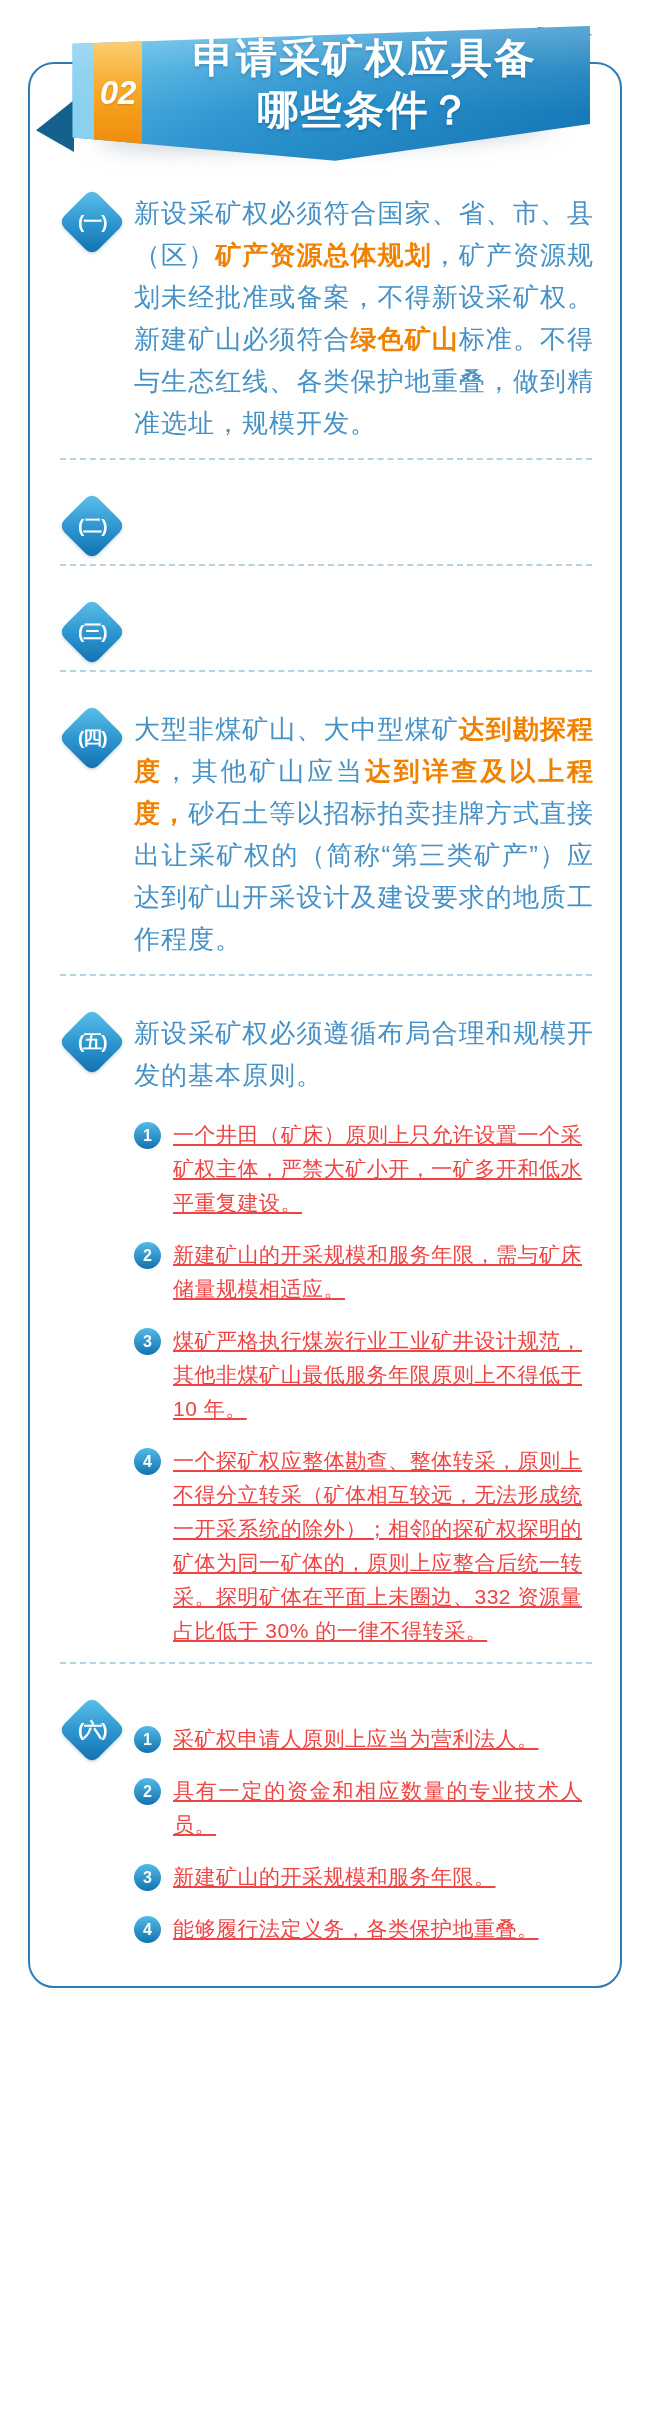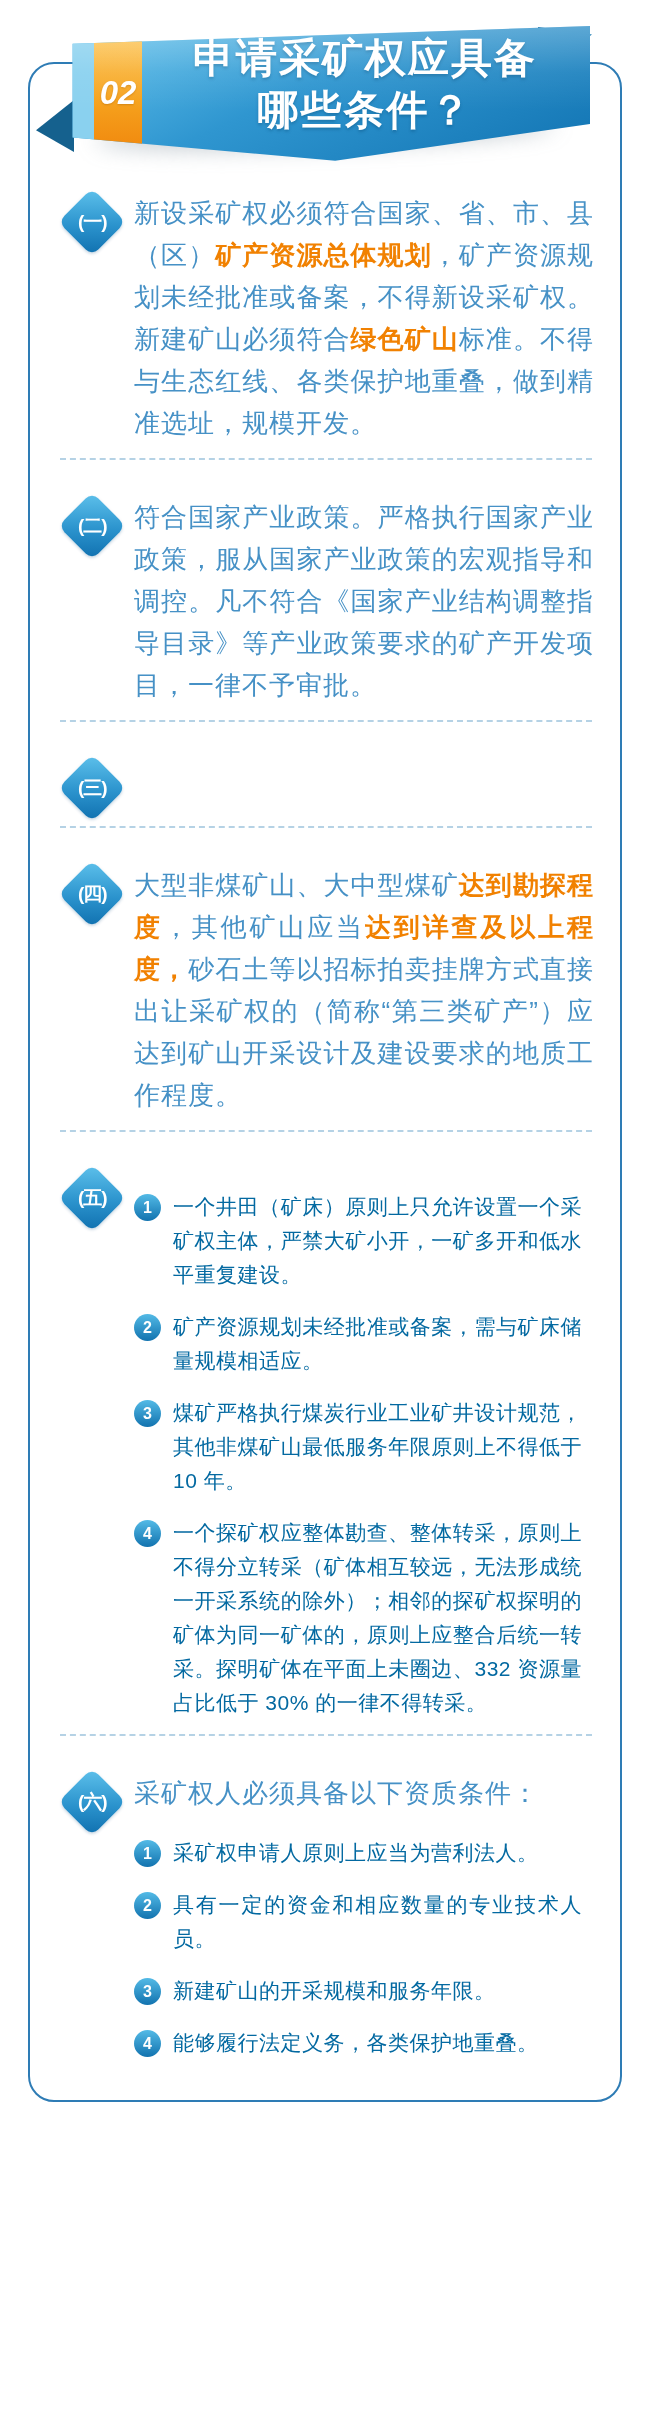--- a/index.html
+++ b/index.html
@@ -37,21 +37,21 @@
   .items{margin-top:22px;}
   .subitem{display:flex;align-items:flex-start;margin-top:18px;}
   .num{
     flex:0 0 27px;height:27px;border-radius:50%;margin-top:4px;
     background:linear-gradient(180deg,#53bae6 0%,#1273af 100%);
     color:#fff;font-size:16px;font-weight:bold;
     display:flex;align-items:center;justify-content:center;
   }
   .sub-text{
     margin:0 12px 0 12px;flex:1;font-size:21px;line-height:34px;
-    color:#0369a1;text-align:justify;letter-spacing:.5px;
+    color:#ef4444;text-align:justify;letter-spacing:.5px;text-decoration:underline;
   }
   .divider{border:none;border-top:2px dashed #b5d2e5;margin:14px 28px 36px 30px;}
   
   .ribbon{position:absolute;left:0;top:0;width:650px;height:175px;}
   .ribbon-shadow{
     position:absolute;left:95px;top:118px;width:460px;height:28px;
     background:rgba(96,115,130,.40);filter:blur(11px);
     transform:rotate(-2deg);border-radius:50%;
   }
   .ribbon-tail-left{
@@ -104,23 +104,20 @@
     </div>
   </div>
   <hr class="divider">
 
   <div class="section">
     <div class="badge-col">
       <div class="diamond">
         <span>(二)</span>
       </div>
     </div>
-    <div class="sec-body">
-      <p class="para"><span>符合国家产业政策。严格执行国家产业政策，服从国家产业政策的宏观指导和调控。凡不符合《国家产业结构调整指导目录》等产业政策要求的矿产开发项目，一律不予审批。</span></p>
-    </div>
   </div>
   <hr class="divider">
 
   <div class="section">
     <div class="badge-col">
       <div class="diamond">
         <span>(三)</span>
       </div>
     </div>
   </div>
@@ -138,28 +135,29 @@
   </div>
   <hr class="divider">
 
   <div class="section">
     <div class="badge-col">
       <div class="diamond">
         <span>(五)</span>
       </div>
     </div>
     <div class="sec-body">
+      <p class="para"><span>新设采矿权必须遵循布局合理和规模开发的基本原则。</span></p>
       <div class="items">
         <div class="subitem">
           <span class="num">1</span>
           <p class="sub-text"><span>一个井田（矿床）原则上只允许设置一个采矿权主体，严禁大矿小开，一矿多开和低水平重复建设。</span></p>
         </div>
         <div class="subitem">
           <span class="num">2</span>
-          <p class="sub-text"><span>矿产资源规划未经批准或备案，需与矿床储量规模相适应。</span></p>
+          <p class="sub-text"><span>新建矿山的开采规模和服务年限，需与矿床储量规模相适应。</span></p>
         </div>
         <div class="subitem">
           <span class="num">3</span>
           <p class="sub-text"><span>煤矿严格执行煤炭行业工业矿井设计规范，其他非煤矿山最低服务年限原则上不得低于 10 年。</span></p>
         </div>
         <div class="subitem">
           <span class="num">4</span>
           <p class="sub-text"><span>一个探矿权应整体勘查、整体转采，原则上不得分立转采（矿体相互较远，无法形成统一开采系统的除外）；相邻的探矿权探明的矿体为同一矿体的，原则上应整合后统一转采。探明矿体在平面上未圈边、332 资源量占比低于 30% 的一律不得转采。</span></p>
         </div>
       </div>
@@ -167,21 +165,20 @@
   </div>
   <hr class="divider">
 
   <div class="section">
     <div class="badge-col">
       <div class="diamond">
         <span>(六)</span>
       </div>
     </div>
     <div class="sec-body">
-      <p class="para"><span>采矿权人必须具备以下资质条件：</span></p>
       <div class="items">
         <div class="subitem">
           <span class="num">1</span>
           <p class="sub-text"><span>采矿权申请人原则上应当为营利法人。</span></p>
         </div>
         <div class="subitem">
           <span class="num">2</span>
           <p class="sub-text"><span>具有一定的资金和相应数量的专业技术人员。</span></p>
         </div>
         <div class="subitem">

